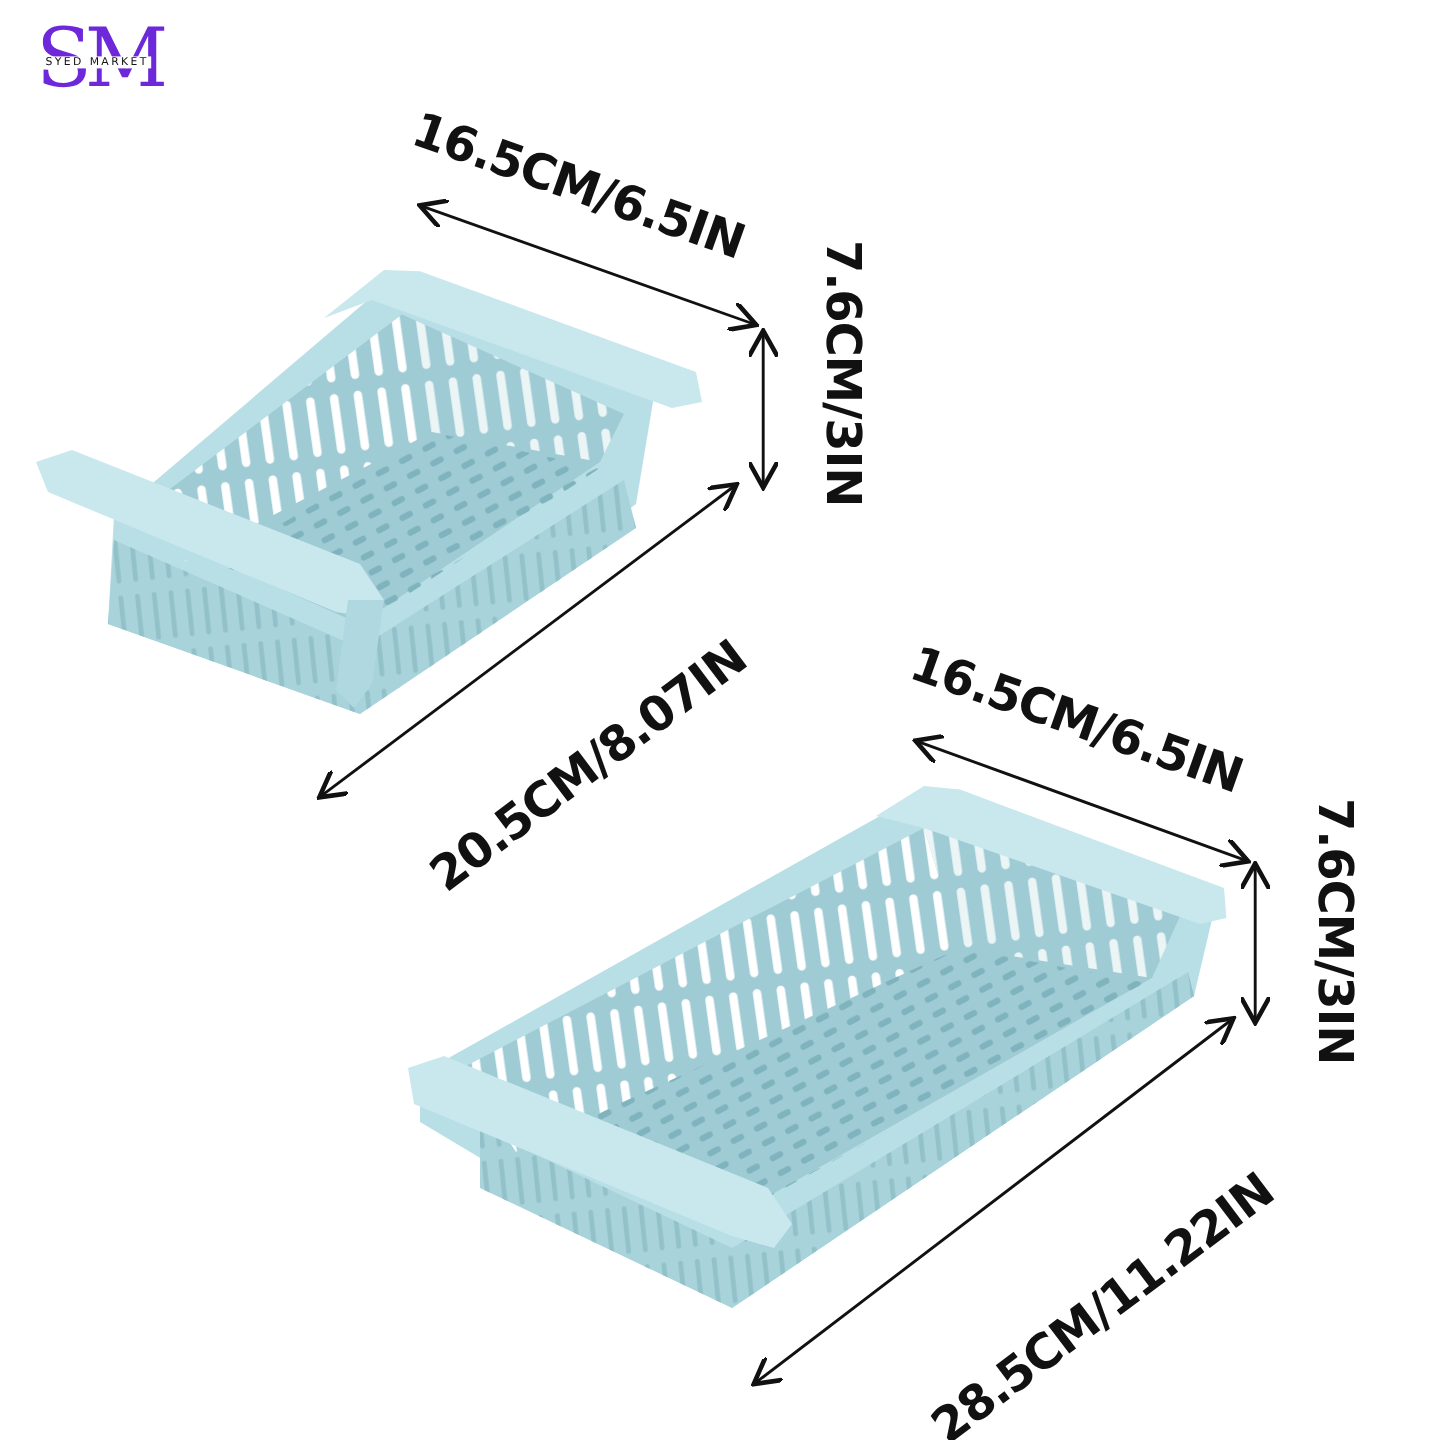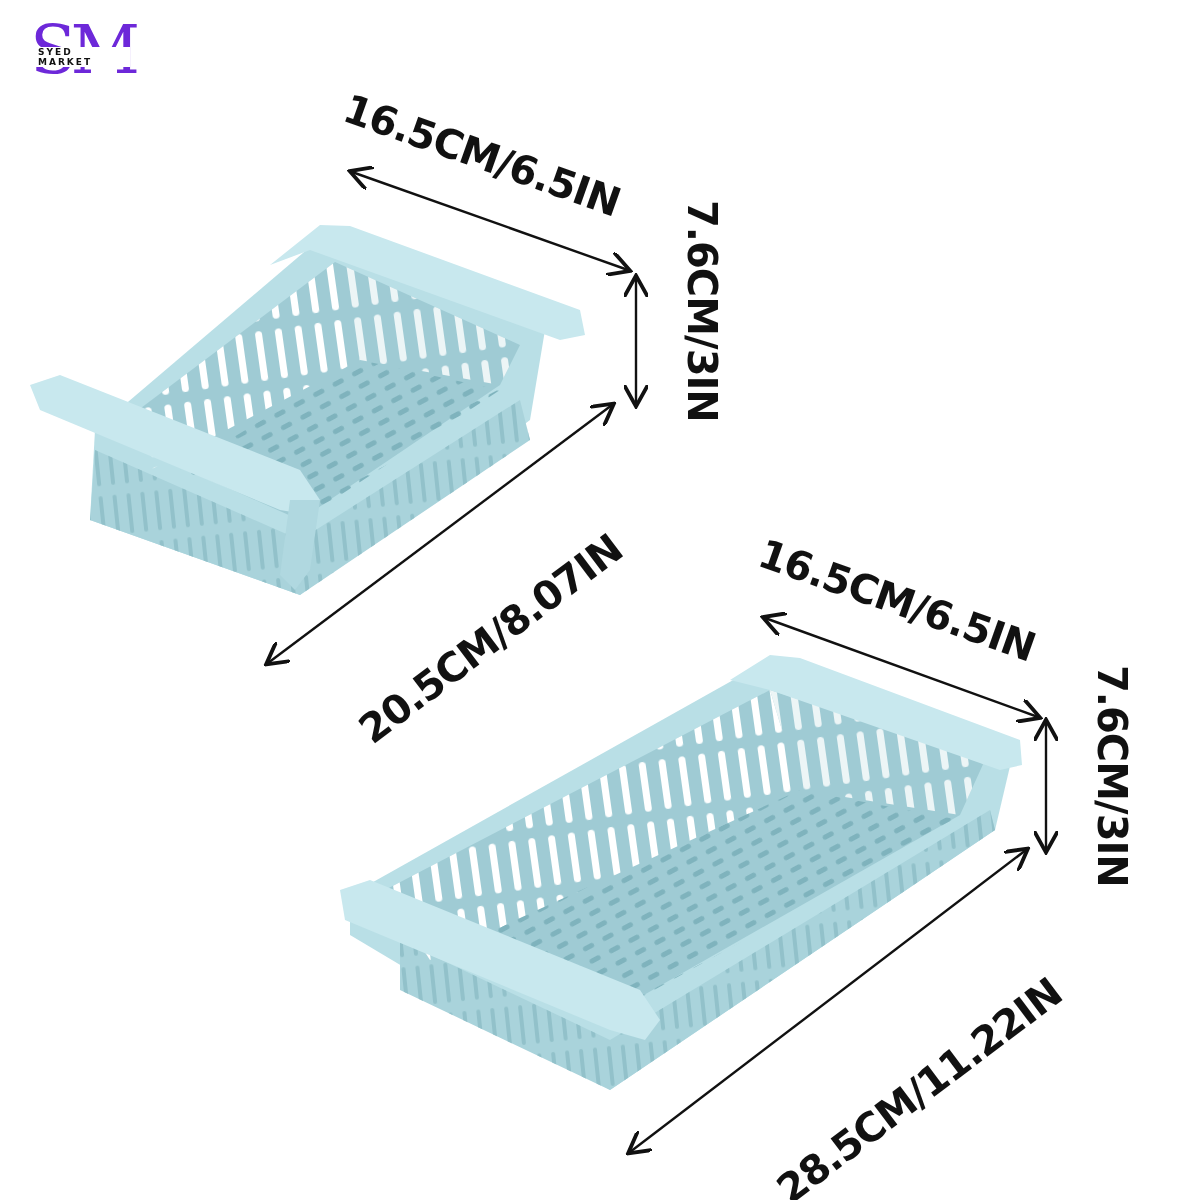--- a/index.html
+++ b/index.html
@@ -1,19 +1,19 @@
 <!DOCTYPE html>
 <html><head>
 <meta charset="utf-8">
 <style>
   html, body { margin:0; padding:0; }
   body { width:1200px; height:1200px; background:#ffffff; position:relative; overflow:hidden; font-family:"DejaVu Sans", sans-serif; }
   .logo { position:absolute; left:30px; top:22px; width:100px; height:56px; }
   .logo .big { position:absolute; left:0; top:-6px; font-family:"DejaVu Serif", serif; font-size:68px; letter-spacing:-6px; color:#6d28d9; line-height:1; }
-  .logo .small { position:absolute; left:6px; top:25px; font-size:9px; letter-spacing:2px; font-weight:bold; background:#fff; color:#111; padding:0 2px; line-height:10px; }
+  .logo .small { position:absolute; left:6px; top:25px; font-size:9px; letter-spacing:2px; font-weight:normal; background:#fff; color:#111; padding:0 2px; line-height:10px; }
   .label { position:absolute; font-weight:bold; color:#111; font-size:40px; white-space:nowrap; transform-origin:0 0; line-height:1; letter-spacing:-1px; }
   svg.art { position:absolute; left:0; top:0; }
 </style>
 </head>
 <body>
 
 <div class="logo">
   <span class="big">SM</span>
   <span class="small">SYED MARKET</span>
 </div>

